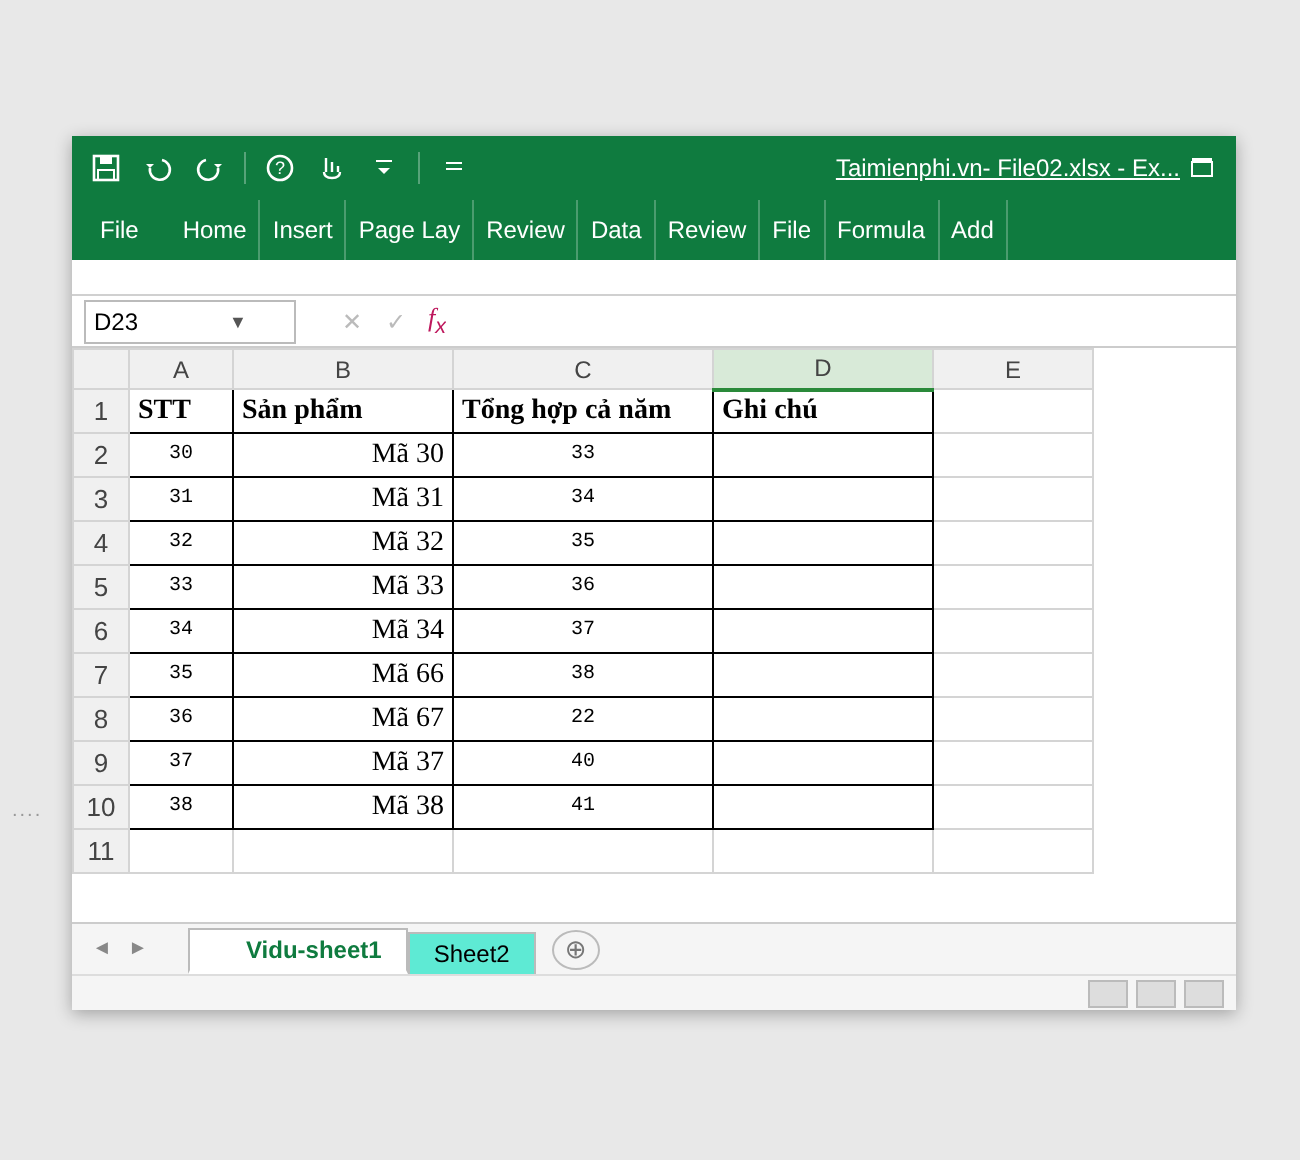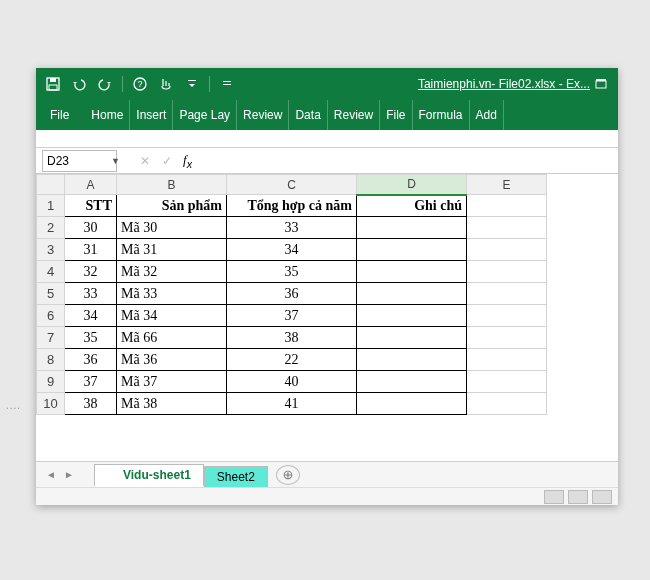--- a/index.html
+++ b/index.html
@@ -8,39 +8,39 @@
   .titlebar { background: #0f7b3f; color: #fff; height: 32px; display: flex; align-items: center; padding: 0 6px; font-size: 11px; }
   .qat { display: flex; gap: 4px; align-items: center; }
   .qat-btn { width: 22px; height: 22px; display: flex; align-items: center; justify-content: center; cursor: pointer; }
   .qat-sep { width: 1px; height: 16px; background: rgba(255,255,255,0.3); margin: 0 2px; }
   .title-text { flex: 1; text-align: right; font-size: 12px; white-space: nowrap; overflow: hidden; text-decoration: underline; }
   .ribbon-tabs { background: #0f7b3f; color: #fff; height: 30px; display: flex; align-items: center; padding-left: 4px; font-size: 12px; }
   .tab { padding: 0 6px; height: 30px; display: flex; align-items: center; cursor: pointer; border-right: 1px solid rgba(255,255,255,0.25); }
   .tab.file { padding: 0 10px; border-right: none; margin-right: 6px; }
   .gap { height: 18px; background:#fff; border-bottom:1px solid #d0d0d0;}
   .namebox-row { display: flex; align-items: center; height: 26px; border-bottom: 1px solid #ccc; background:#fff; }
-  .namebox { width: 75px; height: 22px; border: 1px solid #bbb; margin-left: 6px; display:flex; align-items:center; }
+  .namebox { width: 106px; height: 22px; border: 1px solid #bbb; margin-left: 6px; display:flex; align-items:center; }
   .namebox input { border:none; width: 68px; font-size: 12px; padding-left: 4px; outline:none; }
   .namebox .dd { width: 16px; text-align:center; color:#555; font-size:9px; }
   .fx-btns { display:flex; gap:2px; margin-left: 18px; color:#bbb; font-size:12px; }
   .fx-btn { width:20px; text-align:center; }
-  .fx-label { font-style: italic; font-family: "Times New Roman", serif; color:#000000; margin-left: 6px; font-size:13px; }
+  .fx-label { font-style: italic; font-family: "Times New Roman", serif; color:#be185d; margin-left: 6px; font-size:13px; }
   .fx-input { flex:1; border:none; font-size:12px; padding-left:6px; outline:none; }
   .grid-wrap { flex:1; overflow:hidden; position:relative; background:#fff; }
   table.grid { border-collapse: collapse; table-layout: fixed; }
   .grid th, .grid td { border: 1px solid #d4d4d4; height: 22px; font-size: 13px; }
   .colhdr th { background:#f0f0f0; color:#444; font-weight:normal; text-align:center; height:20px; font-size:12px; }
   .colhdr th.sel { background:#d8ead8; border-bottom:2px solid #2a8a3a; }
   .rowhdr { background:#f0f0f0; color:#444; text-align:center; width:28px; font-size:12px; }
   .corner { background:#f0f0f0; width:28px; }
   td.cell { padding: 0 4px; background:#fff; }
   td.bordered { border:1px solid #000 !important; }
-  td.h { font-weight:bold; text-align:right; font-family:"Times New Roman",serif; font-size:14px; }
-  td.c { text-align:center; font-family:Liberation Serif, serif; font-size:14px; }
-  td.l { text-align:left; font-family:"Times New Roman",serif; font-size:14px; }
+  td.h { font-weight:bold; text-align:left; font-family:"Times New Roman",serif; font-size:14px; }
+  td.c { text-align:center; font-family:Liberation Mono, monospace; font-size:10px; }
+  td.l { text-align:right; font-family:"Times New Roman",serif; font-size:14px; }
   .sheetbar { height: 26px; border-top:1px solid #ccc; background:#f5f5f5; display:flex; align-items:center; font-size:12px; }
   .sheet-nav { display:flex; gap:0; padding:0 6px; color:#888; }
   .sheet-nav span { width:18px; text-align:center; cursor:pointer; font-size:10px; }
   .sheet-tabs { display:flex; align-items:flex-end; margin-left:10px; }
   .sheet-tab { padding: 3px 12px; border:1px solid #bbb; border-bottom:none; background:#5eead4; cursor:pointer; position:relative; top:1px; font-size:12px;}
   .sheet-tab.active { background:#fff; font-weight:bold; color:#0f7b3f; border-bottom:2px solid #fff;padding-left:28px; }
   .sheet-add { width:24px; height:20px; border:1px solid #bbb; border-radius:50%; display:flex; align-items:center; justify-content:center; margin-left:8px; color:#777; cursor:pointer; font-size:13px;}
   .status { height:18px; background:#f5f5f5; border-top:1px solid #ddd; display:flex; justify-content:flex-end; align-items:center; padding-right:6px; gap:4px; }
   .status .vbtn { width:20px; height:14px; background:#ddd; border:1px solid #bbb; }
   .dots { position:absolute; left:6px; top:400px; color:#999; font-size:10px; letter-spacing:1px; }
@@ -210,39 +210,47 @@
             <td class="rowhdr">7</td>
             <td class="cell bordered c">35</td>
             <td class="cell bordered l">Mã 66</td>
             <td class="cell bordered c">38</td>
             <td class="cell bordered l"></td>
             <td class="cell l"></td>
           </tr>
           <tr>
             <td class="rowhdr">8</td>
             <td class="cell bordered c">36</td>
-            <td class="cell bordered l">Mã 36</td>
+            <td class="cell bordered l">Mã 67</td>
             <td class="cell bordered c">22</td>
             <td class="cell bordered l"></td>
             <td class="cell l"></td>
           </tr>
           <tr>
             <td class="rowhdr">9</td>
             <td class="cell bordered c">37</td>
             <td class="cell bordered l">Mã 37</td>
             <td class="cell bordered c">40</td>
             <td class="cell bordered l"></td>
             <td class="cell l"></td>
           </tr>
           <tr>
             <td class="rowhdr">10</td>
             <td class="cell bordered c">38</td>
             <td class="cell bordered l">Mã 38</td>
             <td class="cell bordered c">41</td>
             <td class="cell bordered l"></td>
+            <td class="cell l"></td>
+          </tr>
+          <tr>
+            <td class="rowhdr">11</td>
+            <td class="cell c"></td>
+            <td class="cell l"></td>
+            <td class="cell c"></td>
+            <td class="cell l"></td>
             <td class="cell l"></td>
           </tr>
         </tbody>
       </table>
   </div>
 
   <div class="sheetbar">
     <div class="sheet-nav">
       <span>◄</span>
       <span>►</span>

